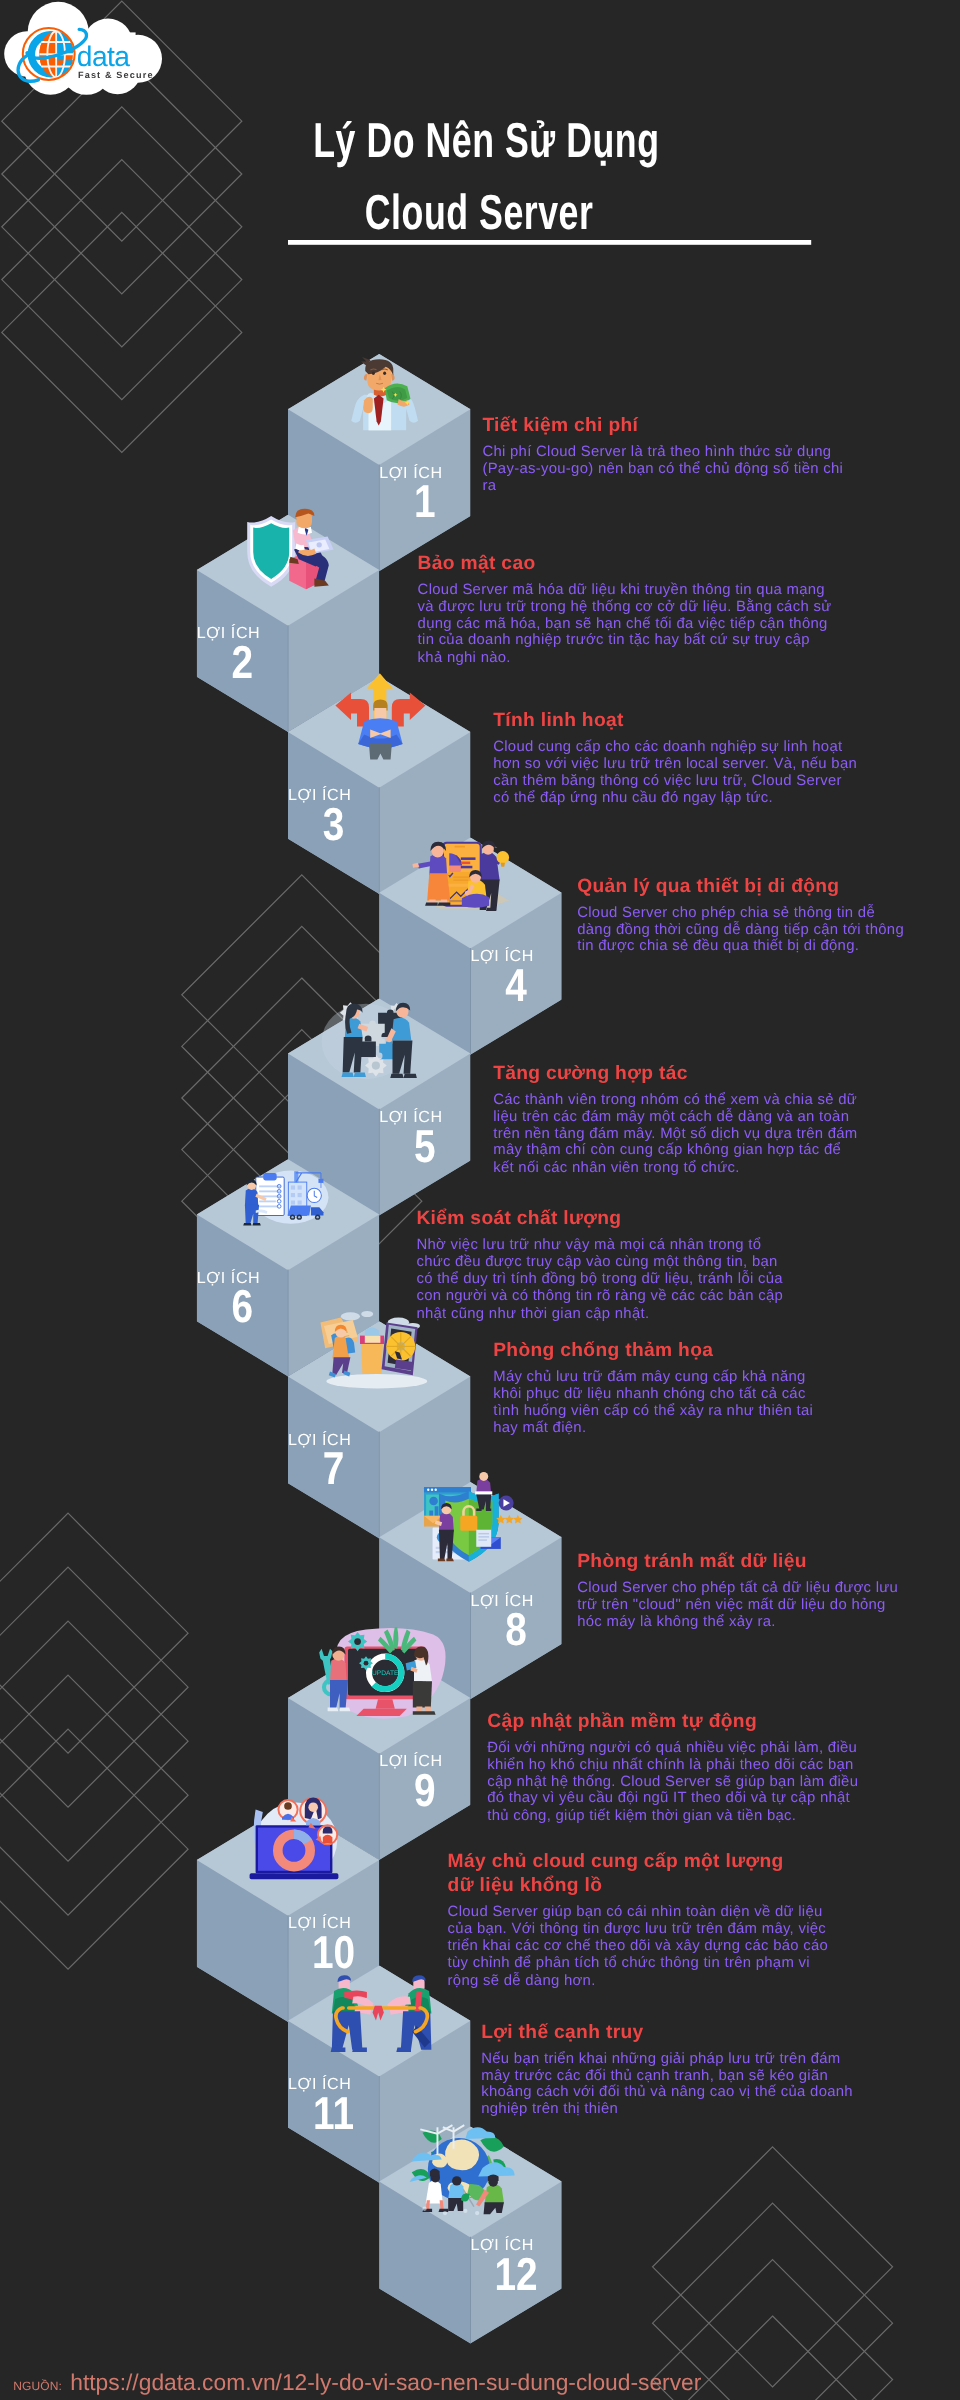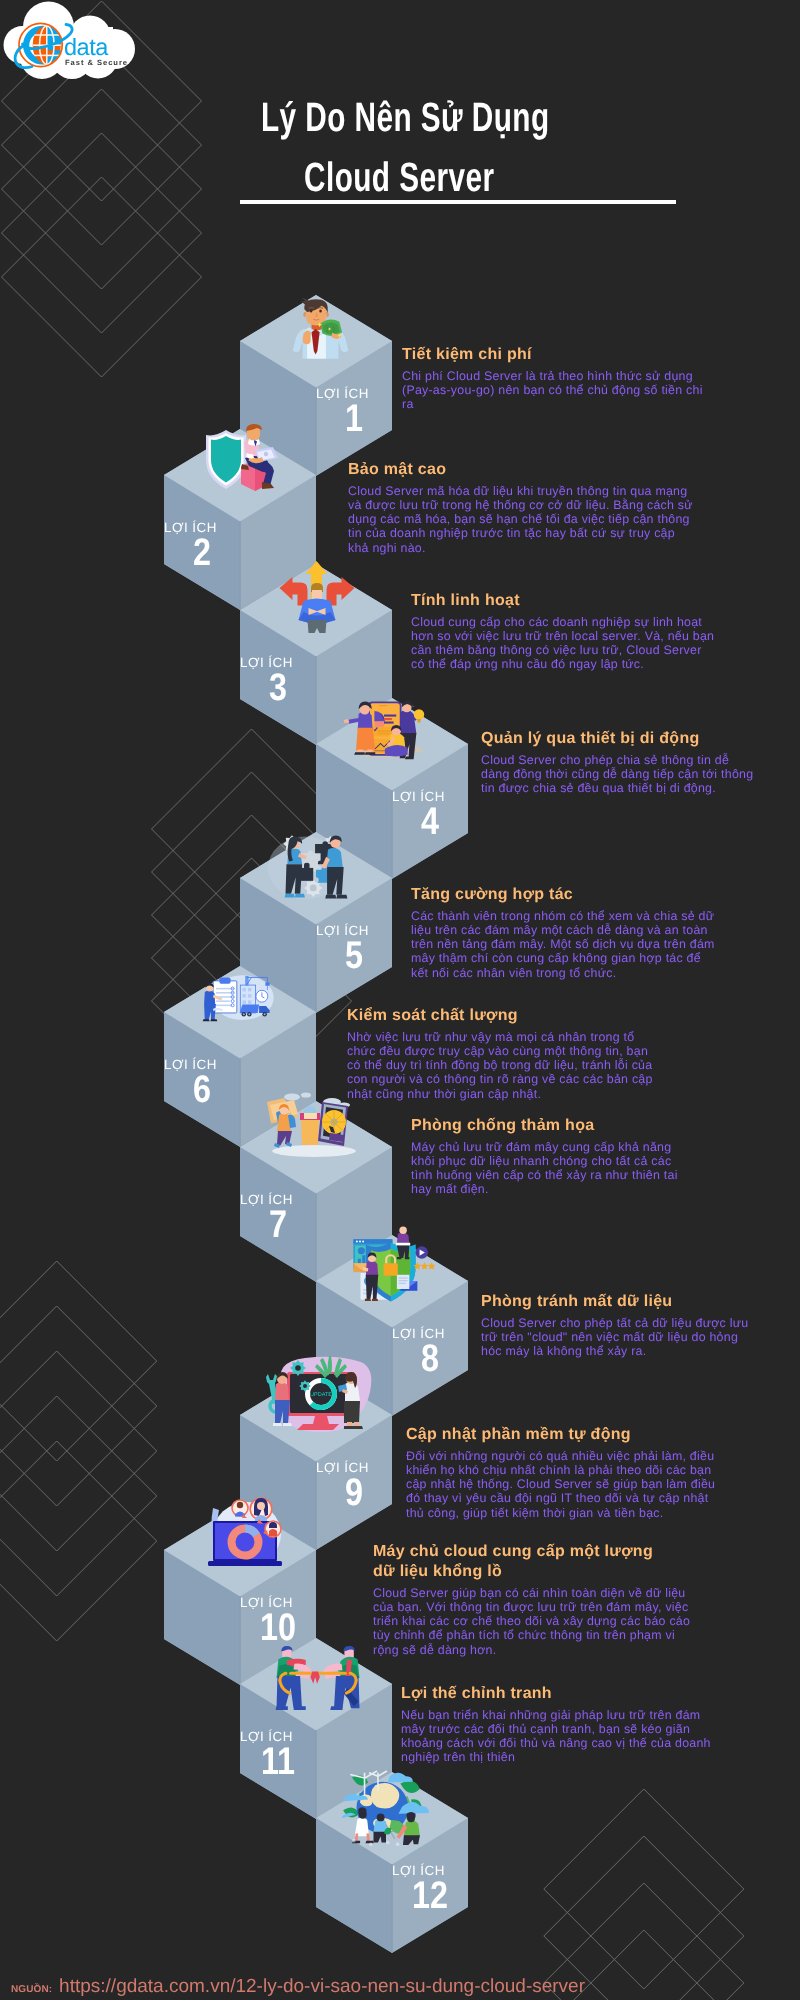--- a/index.html
+++ b/index.html
@@ -33,27 +33,27 @@
   .cube-label { position:absolute; left:76px; width:76px; top:92px; text-align:left;
                 color:#fff; font-size:13.4px; line-height:13px; letter-spacing:0.5px; }
   .cube-num   { position:absolute; left:76px; width:76px; top:105px; text-align:center;
                 color:#fff; font-size:38.5px; font-weight:700; line-height:38px;
                 transform:scaleX(0.84); transform-origin:center top; }
   .illus { position:absolute; left:0; top:0; width:152px; height:181px; pointer-events:none; }
   .illus .ill { position:absolute; display:block; overflow:visible; }
 
   
   .tb { position:absolute; }
-  .tb h3 { color:#fdba74; font-size:16px; font-weight:700; line-height:20px;
+  .tb h3 { color:#ef4444; font-size:16px; font-weight:700; line-height:20px;
            margin:0 0 4px 0; letter-spacing:0.28px; }
   .tb p  { color:#8b5cf6; font-size:12.4px; line-height:14.15px; letter-spacing:0.25px; }
 
   
   .footer { position:absolute; left:11px; top:1980px; white-space:nowrap; color:#d1796c; line-height:13px; }
-  .footer .lab { font-size:10px; font-weight:700; letter-spacing:0.1px; }
+  .footer .lab { font-size:10px; font-weight:400; letter-spacing:0.1px; }
   .footer .url { font-size:19px; margin-left:2.5px; }
 
 </style>
 </head>
 <body>
 
 <div class="page">
   <svg class="bg-deco" width="800" height="2000" viewBox="0 0 800 2000">
     <g fill="none" stroke="#6a6a6a" stroke-width="1">
       <path d="M101.5 1.0 L201.5 101.0 L101.5 201.0 L1.5 101.0 Z"></path>
@@ -775,20 +775,20 @@
   </div>
   <div class="tb" style="left:373px;top:1542px;width:319px;z-index:49;">
     <h3 style="width:305px">Máy chủ cloud cung cấp một lượng dữ liệu khổng lồ</h3>
     <p>Cloud Server giúp bạn có cái nhìn toàn diện về dữ liệu của bạn. Với thông tin được lưu trữ trên đám mây, việc triển khai các cơ chế theo dõi và xây dựng các báo cáo tùy chỉnh để phân tích tổ chức thông tin trên phạm vi rộng sẽ dễ dàng hơn.</p>
   </div>
   <div class="tb" style="left:406px;top:1425px;width:317px;z-index:48;">
     <h3>Cập nhật phần mềm tự động</h3>
     <p>Đối với những người có quá nhiều việc phải làm, điều khiển họ khó chịu nhất chính là phải theo dõi các bạn cập nhật hệ thống. Cloud Server sẽ giúp bạn làm điều đó thay vì yêu cầu đội ngũ IT theo dõi và tự cập nhật thủ công, giúp tiết kiệm thời gian và tiền bạc.</p>
   </div>
   <div class="tb" style="left:401px;top:1684px;width:318px;z-index:50;">
-    <h3>Lợi thế chỉnh tranh</h3>
+    <h3>Lợi thế cạnh truy</h3>
     <p>Nếu bạn triển khai những giải pháp lưu trữ trên đám mây trước các đối thủ cạnh tranh, bạn sẽ kéo giãn khoảng cách với đối thủ và nâng cao vị thế của doanh nghiệp trên thị thiên</p>
   </div>
   <div class="footer">
     <span class="lab">NGUỒN:</span>
     <span class="url">https://gdata.com.vn/12-ly-do-vi-sao-nen-su-dung-cloud-server</span>
   </div>
 </div>
 
 </body></html>

